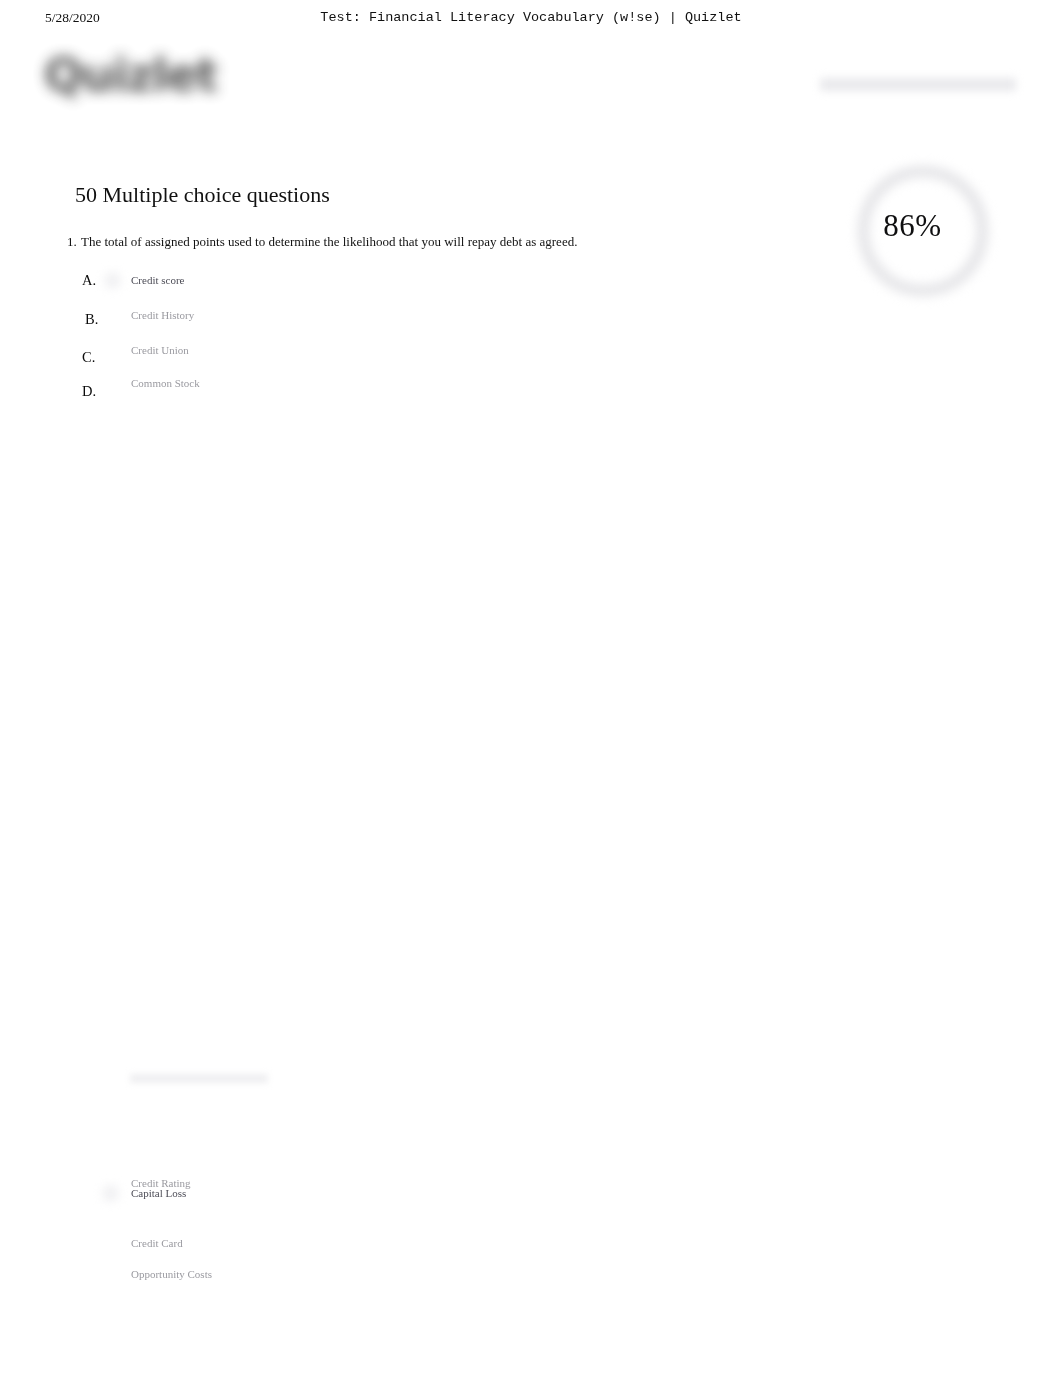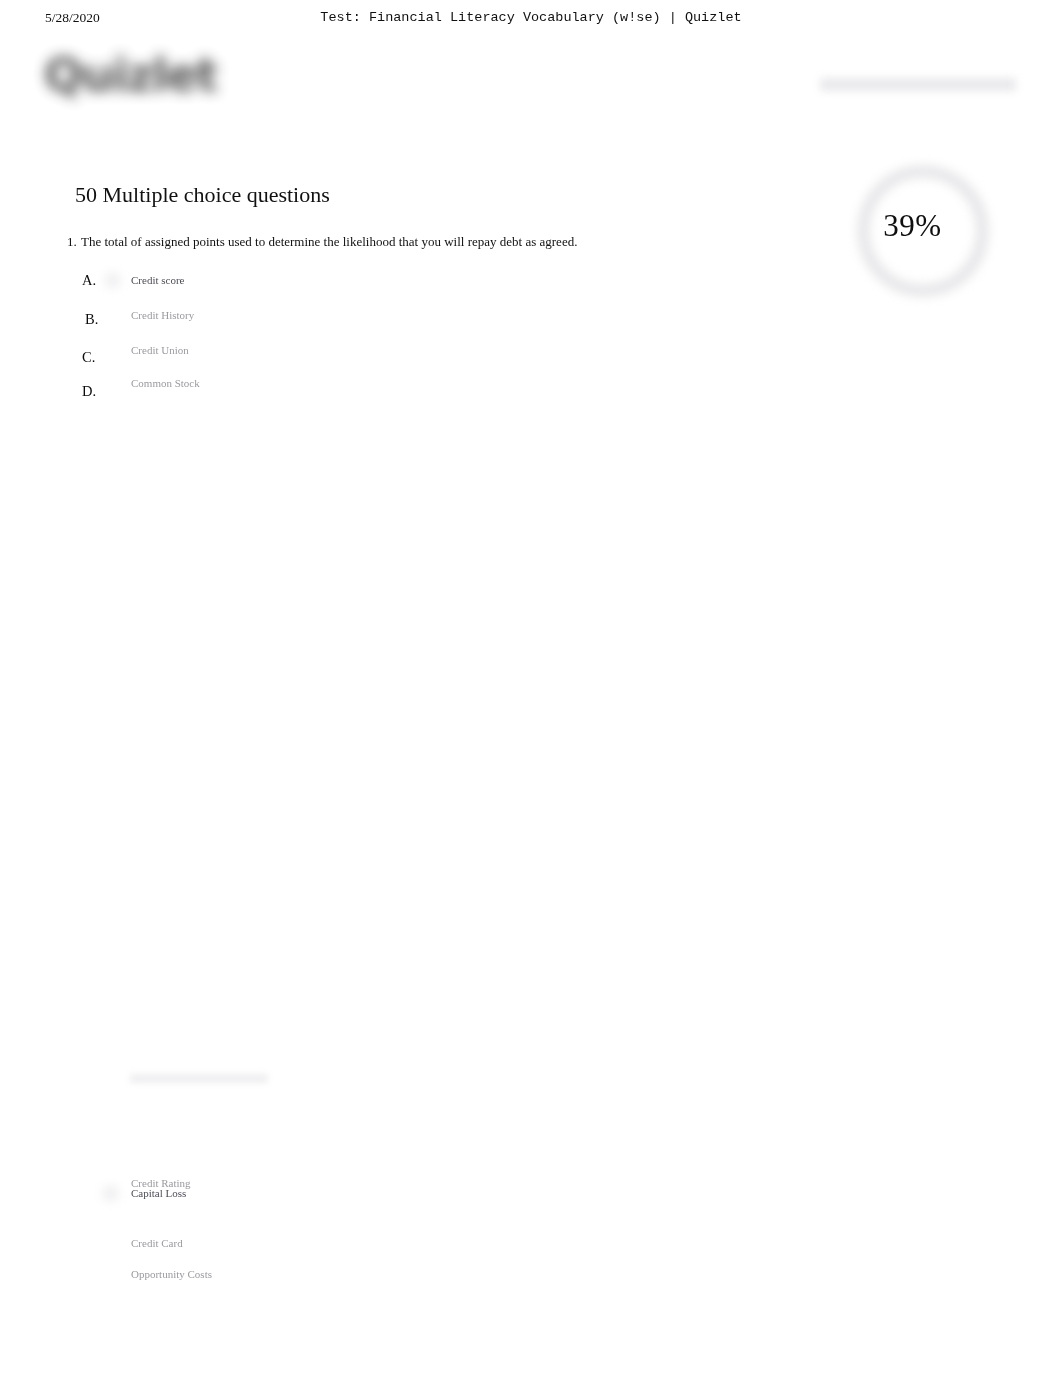--- a/index.html
+++ b/index.html
@@ -205,21 +205,21 @@
     <div class="print-date">5/28/2020</div>
     <div class="print-title">Test: Financial Literacy Vocabulary (w!se) | Quizlet</div>
   </div>
 
   <div class="brand-logo">Quizlet</div>
 
   <div class="header-bar-blur"></div>
 
   <div class="score-ring-wrap">
     <div class="score-ring"></div>
-    <div class="score-ring-value">39%</div>
+    <div class="score-ring-value">86%</div>
   </div>
 
   <div class="section-heading">50 Multiple choice questions</div>
 
   <div class="question-block">
     <div class="question-line" style="top:232px;">
       <span class="question-number">1.</span><span class="question-text">The total of assigned points used to determine the likelihood that you will repay debt as agreed.</span>
     </div>
 
     <div class="choice" style="top:269px;">

